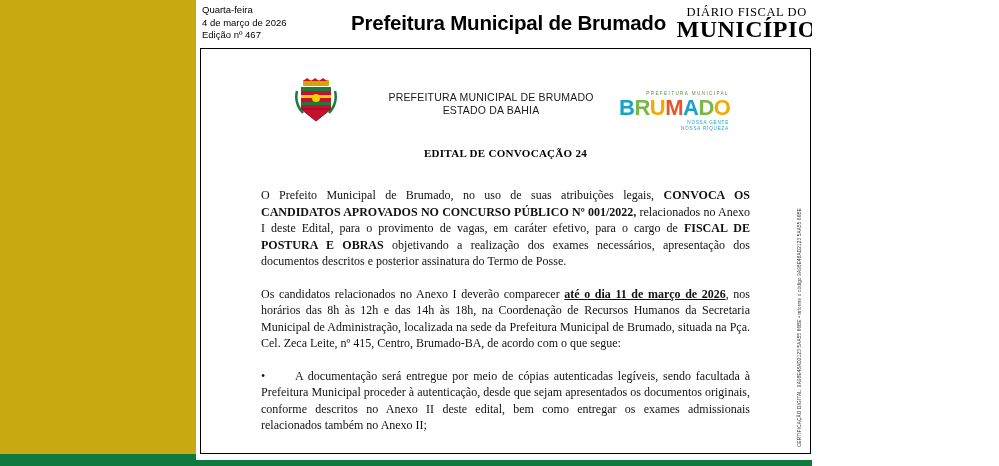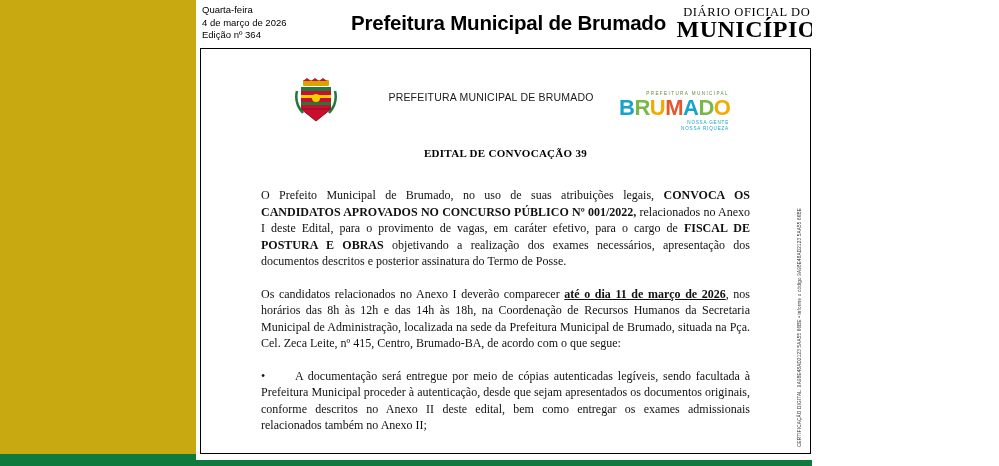--- a/index.html
+++ b/index.html
@@ -240,25 +240,25 @@
   <div class="olive-left"></div>
   <div class="olive-right"></div>
   <div class="green-strip"></div>
 
   <div class="page">
 
     <div class="masthead">
       <div class="masthead-left">
         <div>Quarta-feira</div>
         <div>4 de março de 2026</div>
-        <div>Edição nº 364</div>
+        <div>Edição nº 467</div>
       </div>
       <div class="masthead-title">Prefeitura Municipal de Brumado</div>
       <div class="masthead-right">
-        <div class="line1">DIÁRIO OFICIAL DO</div>
+        <div class="line1">DIÁRIO FISCAL DO</div>
         <div class="line2">MUNICÍPIO</div>
       </div>
     </div>
 
     <div class="doc-frame">
       <div class="doc-inner">
 
         <div class="doc-header">
 
           <div class="brasao">
@@ -272,33 +272,34 @@
               <path d="M8 32 h30 l-15 12 z" fill="#c8102e"></path>
               <path d="M8 32 h30 l-15 12 z" fill="none" stroke="#8f0c20" stroke-width="1"></path>
               <circle cx="23" cy="21" r="4" fill="#f5d000"></circle>
               <path d="M4 14 q-3 12 6 22" stroke="#1f7a3a" stroke-width="2.5" fill="none"></path>
               <path d="M42 14 q3 12 -6 22" stroke="#1f7a3a" stroke-width="2.5" fill="none"></path>
             </svg>
           </div>
 
           <div class="doc-header-center">
             <div>PREFEITURA MUNICIPAL DE BRUMADO</div>
+            <div>ESTADO DA BAHIA</div>
           </div>
 
           <div class="logo-brumado">
             <div class="logo-top">PREFEITURA MUNICIPAL</div>
             <div class="logo-word"><span class="c1">B</span><span class="c2">R</span><span class="c3">U</span><span class="c4">M</span><span class="c5">A</span><span class="c6">D</span><span class="c7">O</span></div>
             <div class="logo-sub">
               <div>NOSSA GENTE</div>
               <div>NOSSA RIQUEZA</div>
             </div>
           </div>
         </div>
 
-        <div class="doc-title t1">EDITAL DE CONVOCAÇÃO 39</div>
+        <div class="doc-title t1">EDITAL DE CONVOCAÇÃO 24</div>
 
         <div class="doc-body">
           <p><span>O Prefeito Municipal de Brumado, no uso de suas atribuições legais, </span><span class="bold">CONVOCA OS CANDIDATOS APROVADOS NO CONCURSO PÚBLICO Nº 001/2022,</span><span> relacionados no Anexo I deste Edital, para o provimento de vagas, em caráter efetivo, para o cargo de </span><span class="bold">FISCAL DE POSTURA E OBRAS</span><span> objetivando a realização dos exames necessários, apresentação dos documentos descritos e posterior assinatura do Termo de Posse.</span></p>
 
           <p class="gap"><span>Os candidatos relacionados no Anexo I deverão comparecer </span><span class="underline-b">até o dia 11 de março de 2026</span><span>, nos horários das 8h às 12h e das 14h às 18h, na Coordenação de Recursos Humanos da Secretaria Municipal de Administração, localizada na sede da Prefeitura Municipal de Brumado, situada na Pça. Cel. Zeca Leite, nº 415, Centro, Brumado-BA, de acordo com o que segue:</span></p>
 
           <p class="gap bullet-p"><span class="bullet-dot">•</span><span>A documentação será entregue por meio de cópias autenticadas legíveis, sendo facultada à Prefeitura Municipal proceder à autenticação, desde que sejam apresentados os documentos originais, conforme descritos no Anexo II deste edital, bem como entregar os exames admissionais relacionados também no Anexo II;</span></p>
         </div>
 
         <div class="vert-stamp">CERTIFICAÇÃO DIGITAL: 9A98E48AD2123 5AA55 66BE  •  informe o código 9A98E48AD2123 5AA55 66BE</div>

